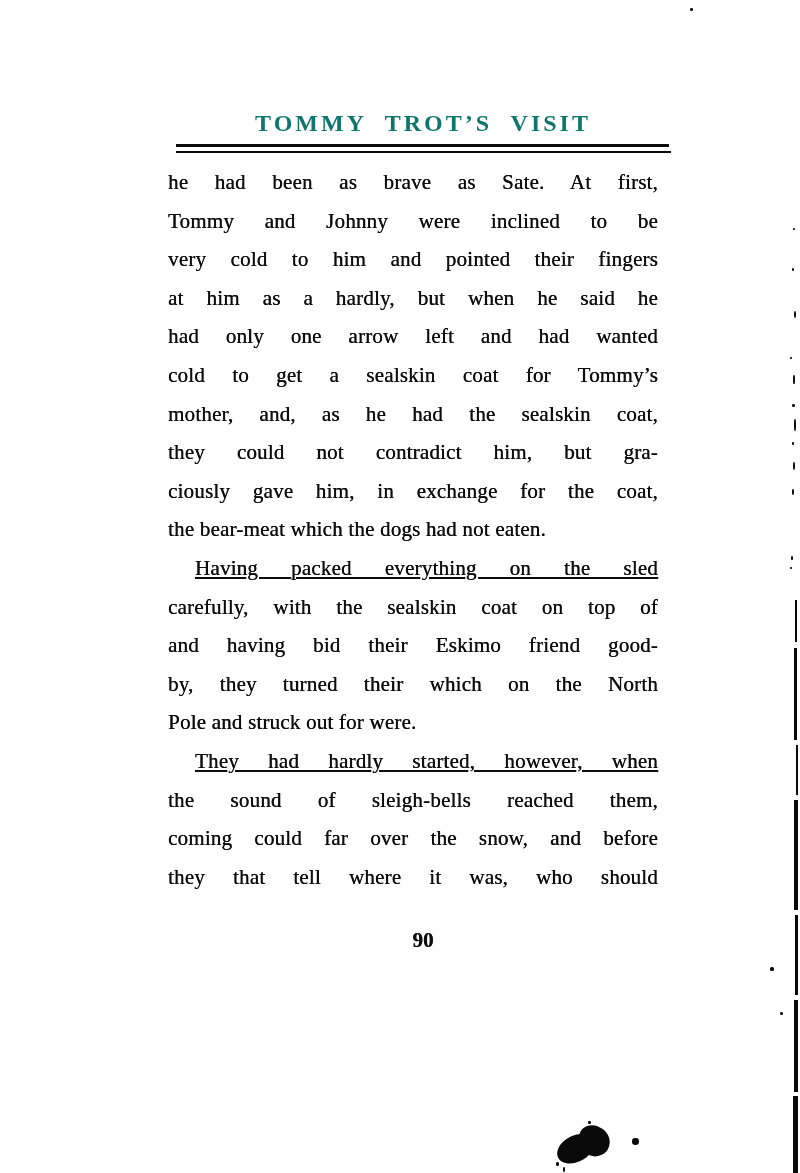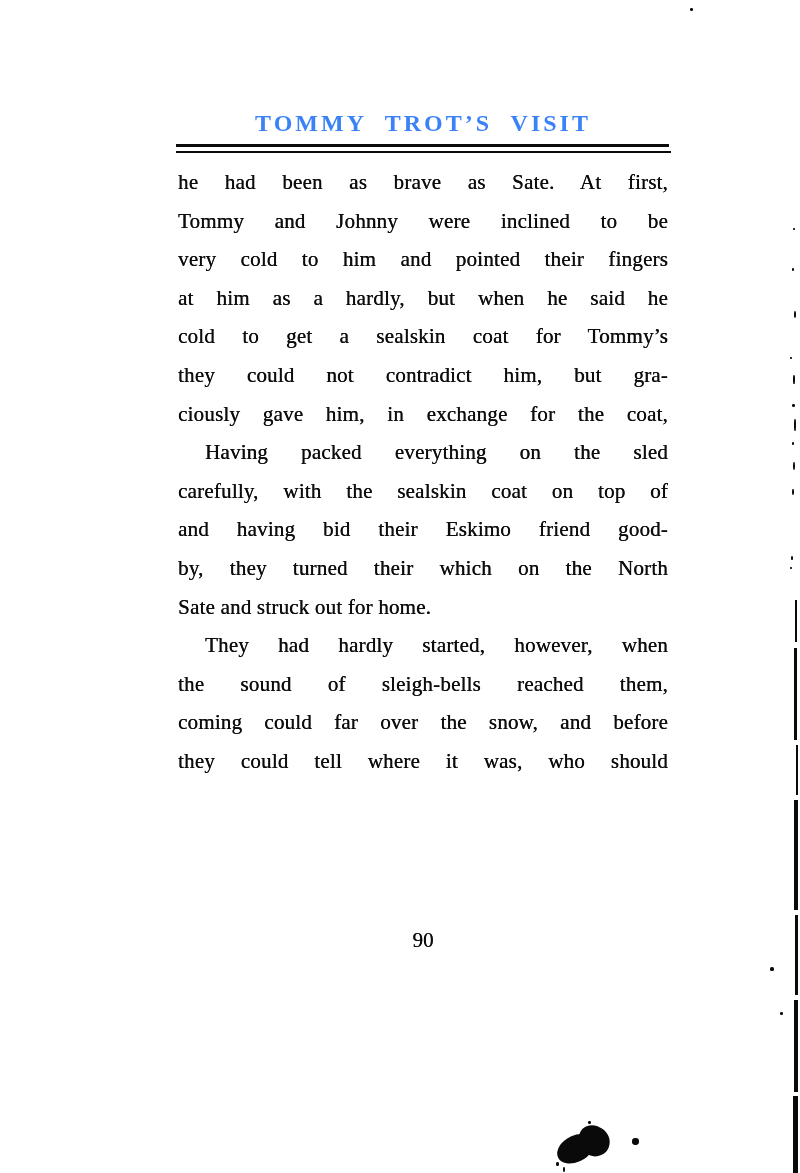--- a/index.html
+++ b/index.html
@@ -13,41 +13,41 @@
     -webkit-font-smoothing:antialiased;
   }
   .page{position:absolute;inset:0;}
   .running-head{
     position:absolute;top:110px;left:176px;width:494px;
     text-align:center;
     font-size:24px;
     letter-spacing:3px;
     word-spacing:10px;
     font-weight:bold;
-    color:#3b82f6;
+    color:#0f766e;
   }
   .head-rule{position:absolute;left:176px;width:493px;background:#0a0a0a;}
   .head-rule.top{top:144px;height:3px;}
   .head-rule.bot{top:151px;height:2px;width:495px;}
   .text-block{
-    position:absolute;top:163px;left:178px;width:490px;
+    position:absolute;top:163px;left:168px;width:490px;
     font-size:21px;
     line-height:38.6px;
     text-shadow:0.3px 0 0 #111;
     letter-spacing:0.2px;
   }
   .line{white-space:normal;}
   .line.j{text-align:justify;text-align-last:justify;}
   .line.l{text-align:left;}
-  .line.ind{text-indent:27px;}
+  .line.ind{text-indent:27px;text-decoration:underline;}
   .page-number{
     position:absolute;top:928px;left:178px;width:490px;
     text-align:center;
     font-size:21px;
-    font-weight:normal;
+    font-weight:bold;
     text-shadow:0.3px 0 0 #111;
   }
   .speck{position:absolute;background:#0b0b0b;border-radius:40%;}
   .edge-seg{position:absolute;background:#0a0a0a;}
   .blob{position:absolute;background:#0a0a0a;}
 </style>
 </head>
 <body>
 
 <div class="page">
@@ -55,34 +55,37 @@
   <div class="running-head">TOMMY TROT’S VISIT</div>
   <div class="head-rule top"></div>
   <div class="head-rule bot"></div>
 
   <div class="text-block">
 
     <div class="line j">he had been as brave as Sate.  At first,</div>
     <div class="line j">Tommy and Johnny were inclined to be</div>
     <div class="line j">very cold to him and pointed their fingers</div>
     <div class="line j">at him as a hardly, but when he said he</div>
+    <div class="line j">had only one arrow left and had wanted</div>
     <div class="line j">cold to get a sealskin coat for Tommy’s</div>
+    <div class="line j">mother, and, as he had the sealskin coat,</div>
     <div class="line j">they could not contradict him, but gra-</div>
     <div class="line j">ciously gave him, in exchange for the coat,</div>
+    <div class="line l">the bear-meat which the dogs had not eaten.</div>
 
     <div class="line j ind">Having packed everything on the sled</div>
     <div class="line j">carefully, with the sealskin coat on top of</div>
     <div class="line j">and having bid their Eskimo friend good-</div>
     <div class="line j">by, they turned their which on the North</div>
-    <div class="line l">Sate and struck out for home.</div>
+    <div class="line l">Pole and struck out for were.</div>
 
     <div class="line j ind">They had hardly started, however, when</div>
     <div class="line j">the sound of sleigh-bells reached them,</div>
     <div class="line j">coming could far over the snow, and before</div>
-    <div class="line j">they could tell where it was, who should</div>
+    <div class="line j">they that tell where it was, who should</div>
   </div>
 
   <div class="page-number">90</div>
 
   <div>
     <div class="blob" style="left:556px;top:1136px;width:38px;height:26px;border-radius:55% 45% 50% 50%;transform:rotate(-25deg);"></div>
     <div class="blob" style="left:578px;top:1126px;width:32px;height:30px;border-radius:45% 55% 50% 45%;transform:rotate(20deg);"></div>
     <div class="blob" style="left:600px;top:1136px;width:9px;height:8px;border-radius:50%;"></div>
     <div class="blob" style="left:632px;top:1138px;width:7px;height:7px;border-radius:45%;"></div>
     <div class="speck" style="left:588px;top:1121px;width:3px;height:3px;"></div>

